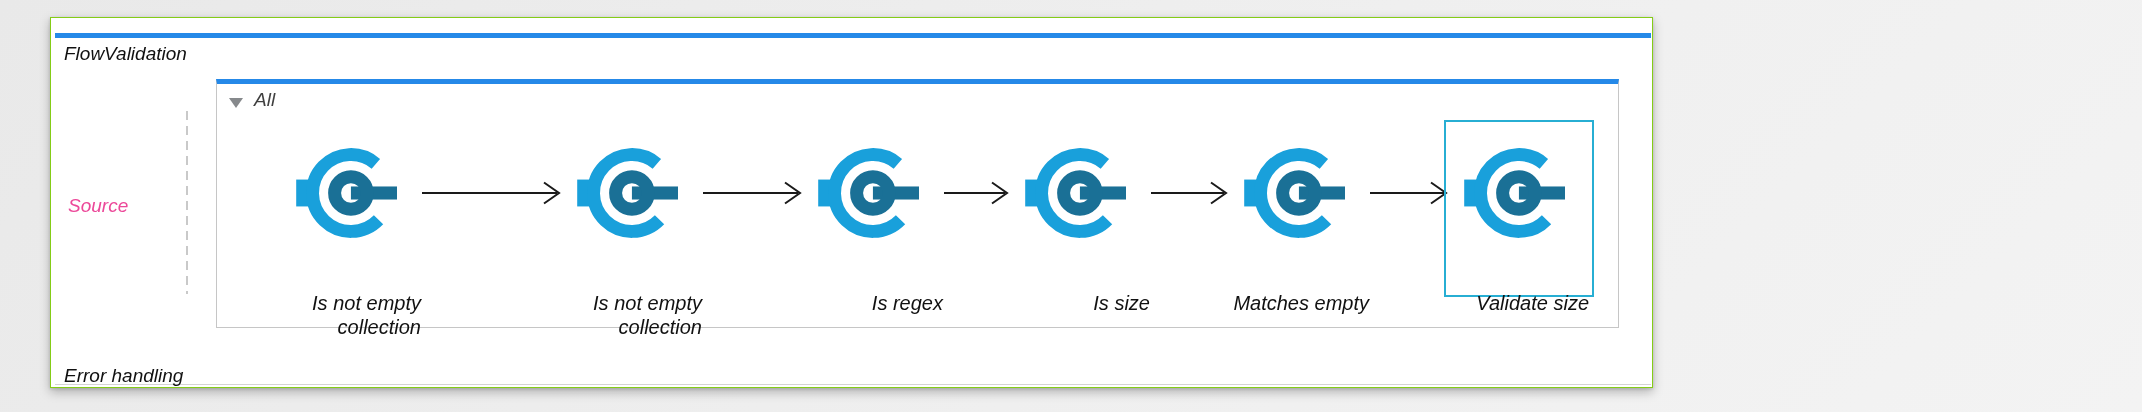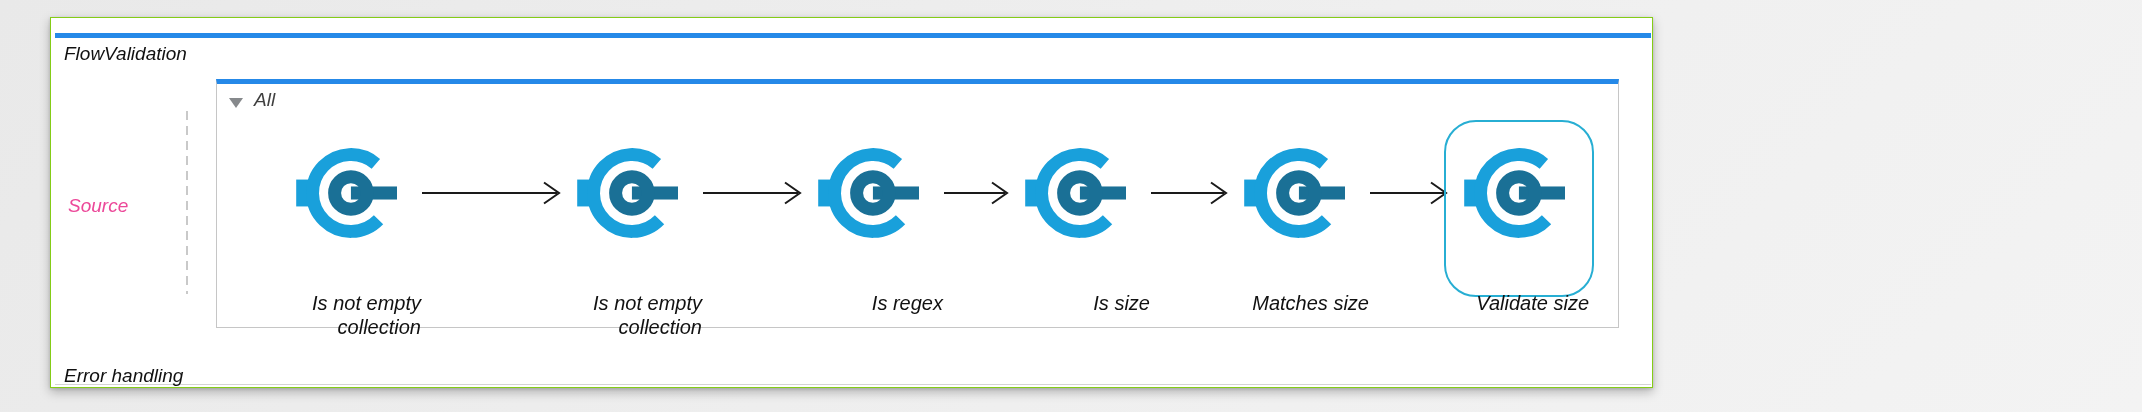--- a/index.html
+++ b/index.html
@@ -55,21 +55,21 @@
     cursor:pointer;
   }
   .scope-title {
     position:absolute; left:37px; top:4px;
     font-size:19px; line-height:24px; color:#404040;
   }
   .flow-node {
     position:absolute; top:102px; width:150px; height:177px;
     border:2px solid transparent;
   }
-  .flow-node.selected { border-color:#27aed3;border-radius:32px; }
+  .flow-node.selected { border-color:#27aed3; }
   .node-icon { position:absolute; left:18px; top:23px; }
   .node-label {
     position:absolute; left:3px; top:141px; width:140px;
     font-size:20px; line-height:24px; color:#111; text-align:right;margin-top:28px;
   }
   .arrows { position:absolute; left:0; top:0; pointer-events:none; }
 </style>
 </head>
 <body>
 
@@ -134,21 +134,21 @@
         </svg></div>
       <div class="node-label">Is size</div>
     </div>
     <div class="flow-node" style="left: 1173px;">
       <div class="node-icon"><svg width="106" height="96" viewBox="0 0 110 100">
           <rect x="0" y="36" width="16" height="28" fill="#19a0db"></rect>
           <circle cx="57" cy="50" r="40" fill="none" stroke="#19a0db" stroke-width="13.5" stroke-dasharray="185.7 65.63" transform="rotate(44 57 50)"></circle>
           <rect x="57" y="43.2" width="48" height="13.6" fill="#1a7096"></rect>
           <circle cx="57" cy="50" r="17" fill="none" stroke="#1a7096" stroke-width="13.5"></circle>
         </svg></div>
-      <div class="node-label">Matches size</div>
+      <div class="node-label">Matches empty</div>
     </div>
     <div class="flow-node selected" style="left: 1393px;">
       <div class="node-icon"><svg width="106" height="96" viewBox="0 0 110 100">
           <rect x="0" y="36" width="16" height="28" fill="#19a0db"></rect>
           <circle cx="57" cy="50" r="40" fill="none" stroke="#19a0db" stroke-width="13.5" stroke-dasharray="185.7 65.63" transform="rotate(44 57 50)"></circle>
           <rect x="57" y="43.2" width="48" height="13.6" fill="#1a7096"></rect>
           <circle cx="57" cy="50" r="17" fill="none" stroke="#1a7096" stroke-width="13.5"></circle>
         </svg></div>
       <div class="node-label">Validate size</div>
     </div>

